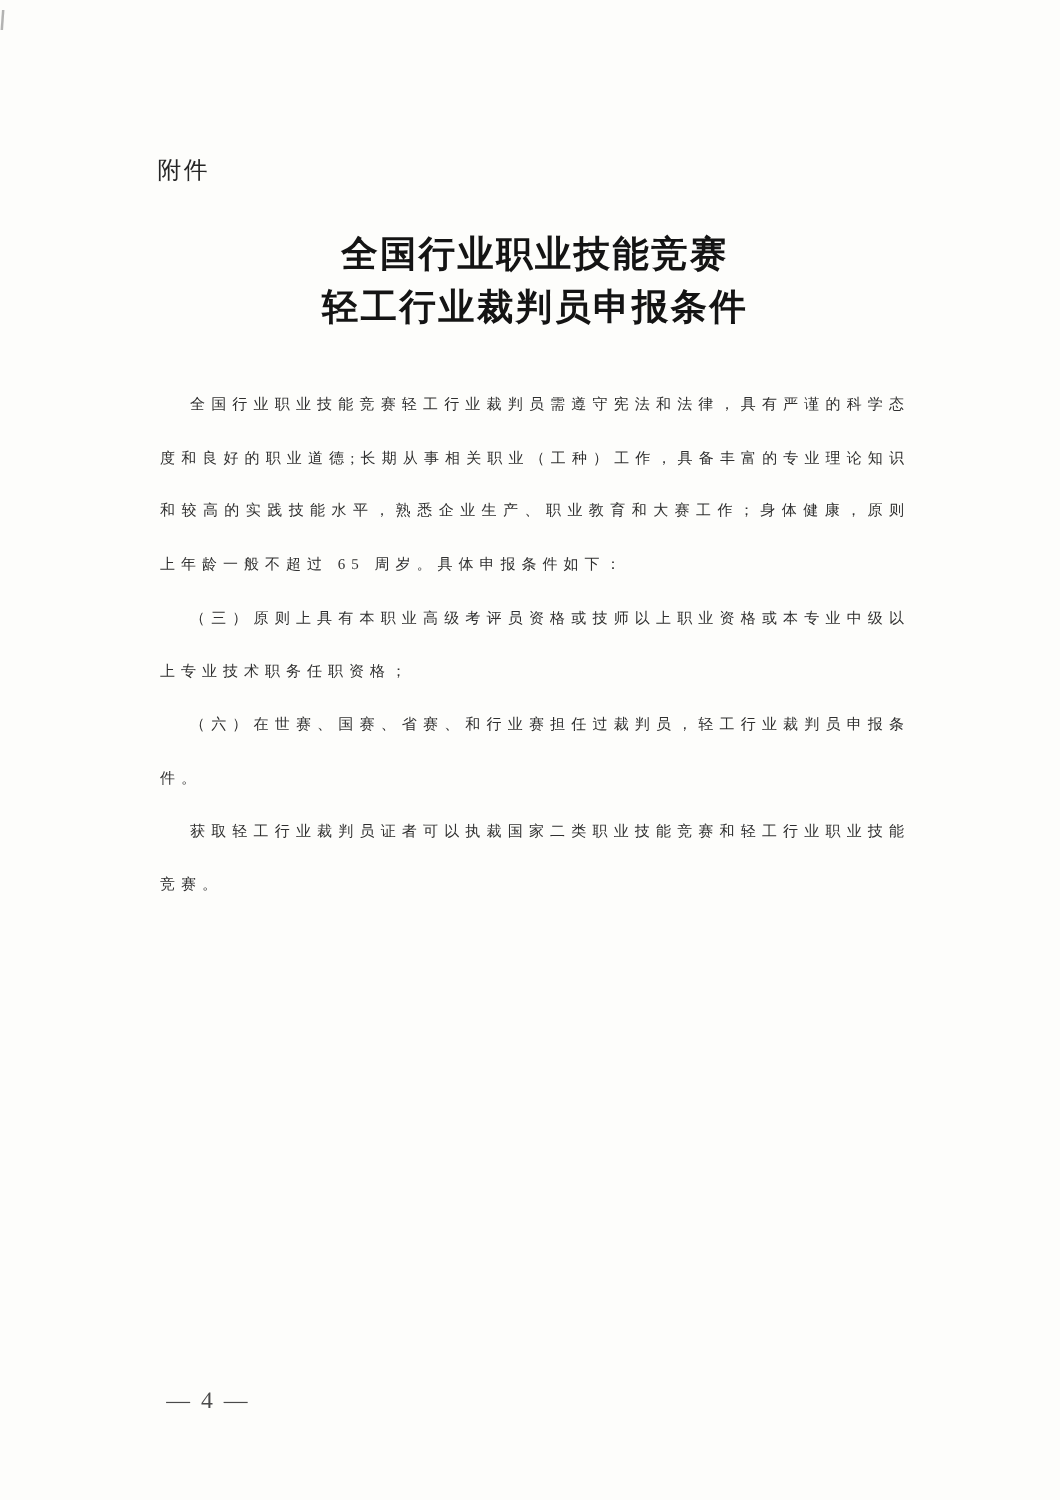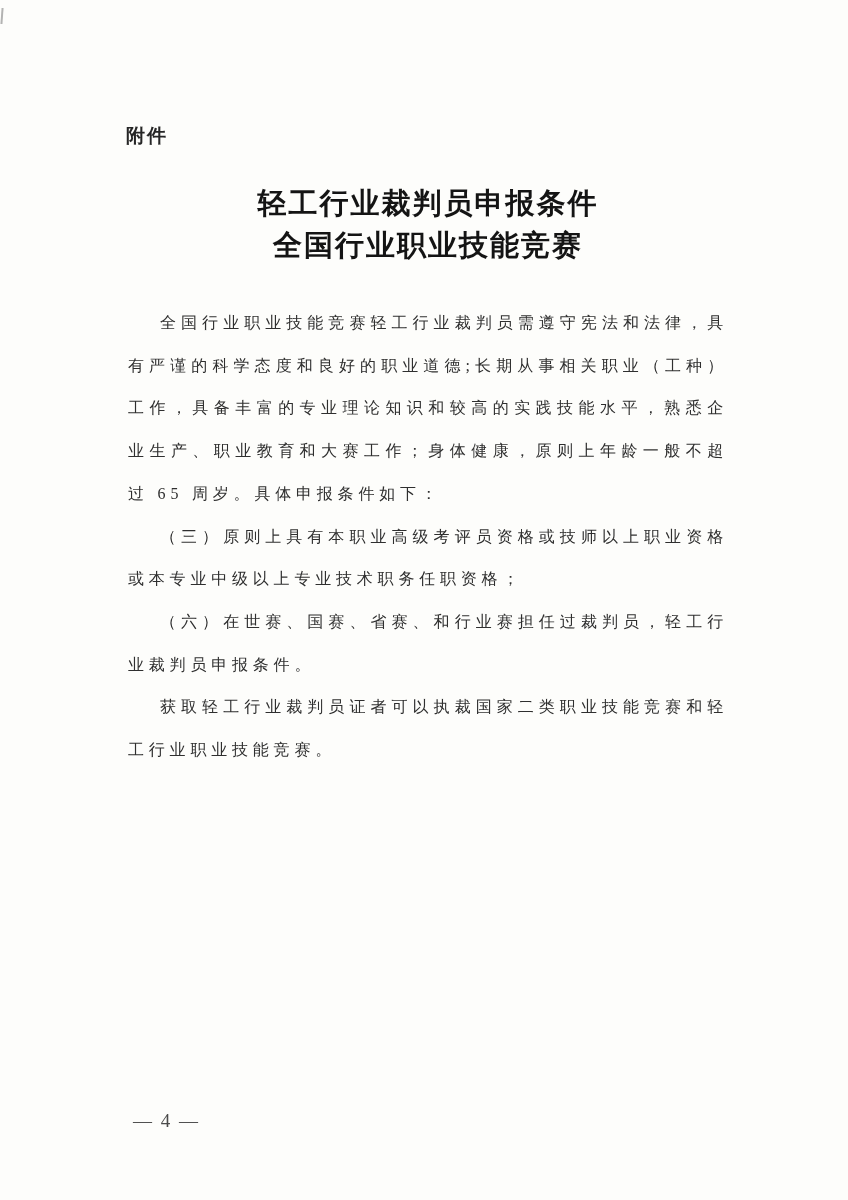--- a/index.html
+++ b/index.html
@@ -30,21 +30,21 @@
     transform: rotate(4deg);
   }
   .attachment {
     position: absolute;
     left: 126px;
     top: 123px;
     font-family: "DejaVu Sans", "Liberation Sans", sans-serif;
     font-size: 19px;
     letter-spacing: 2px;
     color: #262626;
-    font-weight: 700;
+    font-weight: 400;
   }
   .title {
     position: absolute;
     left: 128px;
     top: 182px;
     width: 600px;
     margin: 0;
     text-align: center;
     font-family: "DejaVu Sans", "Liberation Sans", sans-serif;
     font-size: 29px;
@@ -54,21 +54,21 @@
     color: #141414;
   }
   .title .title-line {
     display: block;
   }
   .doc-body {
     position: absolute;
     left: 128px;
     top: 302px;
     width: 600px;
-    font-size: 16px;
+    font-size: 12px;
     line-height: 42.7px;
     letter-spacing: 4.8px;
     color: #2f2f2f;
     text-align: justify;
   }
   .doc-body p {
     margin: 0;
     text-indent: 2em;
   }
   .footer {
@@ -83,22 +83,22 @@
 </head>
 <body>
 
 <div class="page">
 
   <div class="scan-mark"></div>
 
   <div class="attachment">附件</div>
 
   <h1 class="title">
+    <span class="title-line">全国行业职业技能竞赛</span>
     <span class="title-line">轻工行业裁判员申报条件</span>
-    <span class="title-line">全国行业职业技能竞赛</span>
   </h1>
 
   <div class="doc-body">
     <p>全国行业职业技能竞赛轻工行业裁判员需遵守宪法和法律，具有严谨的科学态度和良好的职业道德;长期从事相关职业（工种）工作，具备丰富的专业理论知识和较高的实践技能水平，熟悉企业生产、职业教育和大赛工作；身体健康，原则上年龄一般不超过 65 周岁。具体申报条件如下：</p>
     <p>（三）原则上具有本职业高级考评员资格或技师以上职业资格或本专业中级以上专业技术职务任职资格；</p>
     <p>（六）在世赛、国赛、省赛、和行业赛担任过裁判员，轻工行业裁判员申报条件。</p>
     <p>获取轻工行业裁判员证者可以执裁国家二类职业技能竞赛和轻工行业职业技能竞赛。</p>
   </div>
 
   <div class="footer">— 4 —</div>

